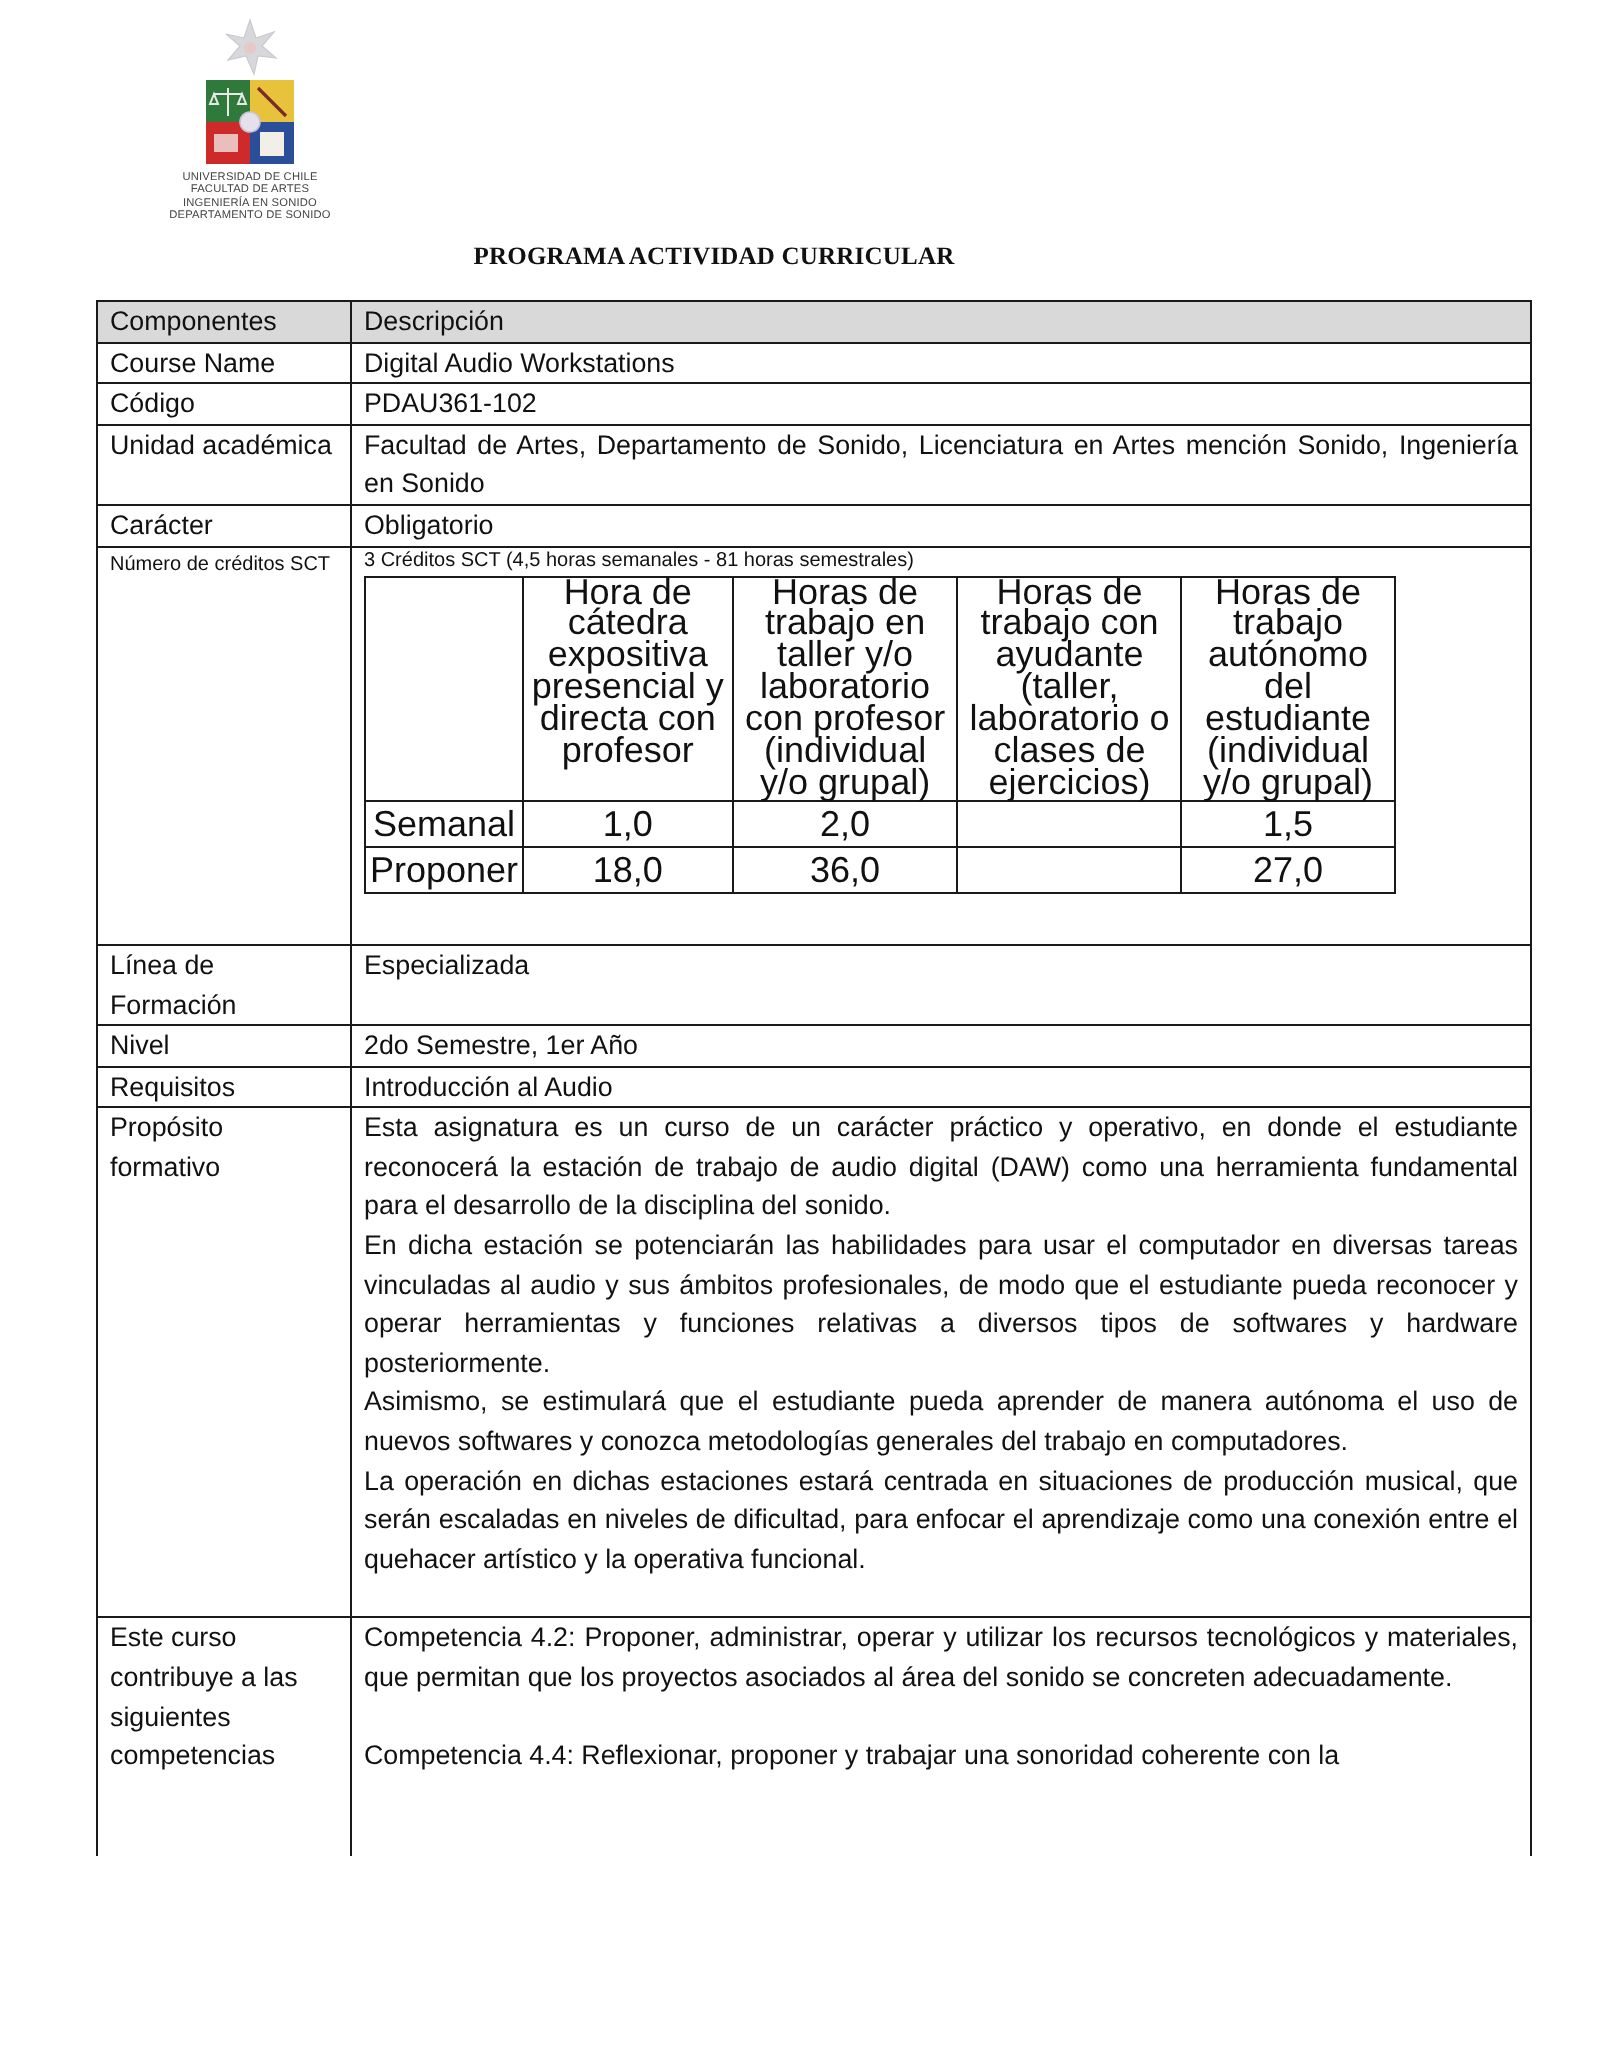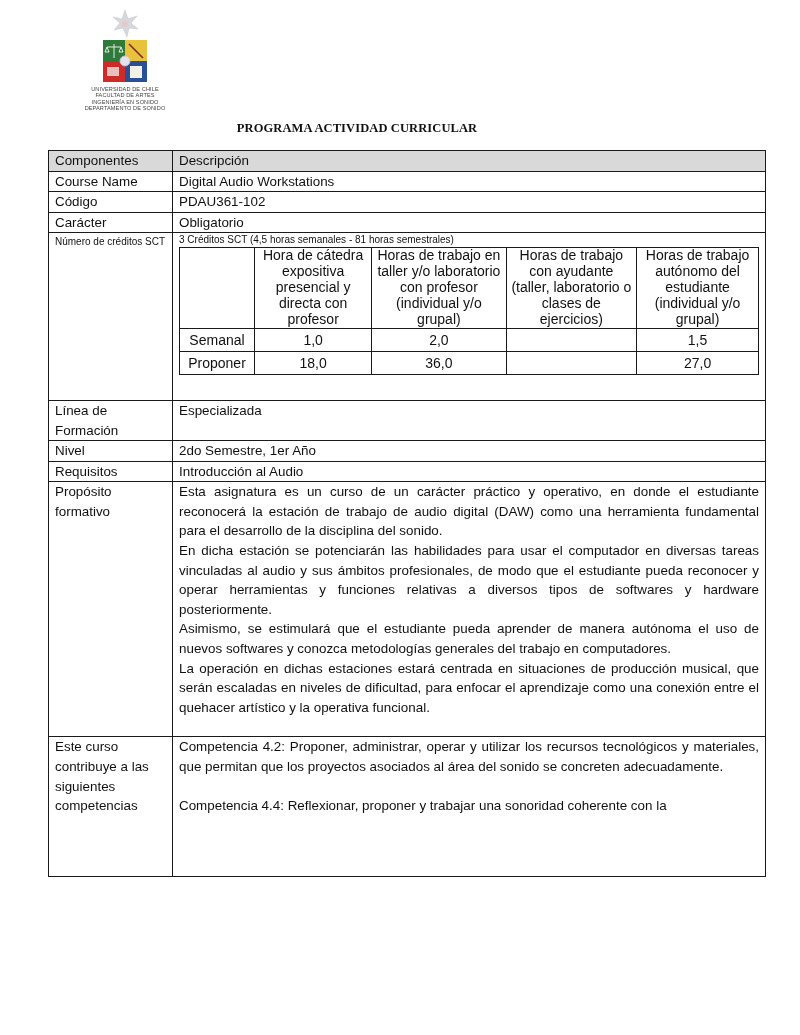--- a/index.html
+++ b/index.html
@@ -17,21 +17,21 @@
 
   table.main { position: absolute; left: 48px; top: 150px; width: 718px;
                border-collapse: collapse; font-size: 13.4px; line-height: 19.6px; padding-left: 12px; }
   table.main td { border: 1.6px solid #1a1a1a; padding: 0 6px; vertical-align: top; }
   table.main td.lbl { width: 114px; }
   table.main tr.head td { background: #d9d9d9; }
   table.main td.just { text-align: justify; }
   table.main td.sct-lbl { font-size: 10px; line-height: 16px; padding-top: 1px; }
 
   .sct-line { font-size: 10px; line-height: 14px; }
-  table.sct { border-collapse: collapse; width: 580px; font-size: 14px; line-height: 15.9px;
+  table.sct { border-collapse: collapse; width: 516px; font-size: 18px; line-height: 15.9px;
               margin: 0 0 25px 0; }
   table.sct td { border: 1.5px solid #1a1a1a; text-align: center; padding: 0 2px; vertical-align: top; }
   table.sct td.rowh { width: 70px; }
   table.sct tr.vals td { line-height: 22px; vertical-align: middle; }
 
   p.para { margin: 0; }
   .comp-gap { height: 19.6px; }
   .cut { position: absolute; left: 40px; top: 928px; width: 740px; height: 110px; background: #fff; }
 </style>
 </head>
@@ -73,20 +73,24 @@
     <td class="lbl">Componentes</td>
     <td>Descripción</td>
   </tr>
   <tr>
     <td class="lbl">Course Name</td>
     <td>Digital Audio Workstations</td>
   </tr>
   <tr>
     <td class="lbl">Código</td>
     <td>PDAU361-102</td>
+  </tr>
+  <tr>
+    <td class="lbl">Unidad académica</td>
+    <td class="just">Facultad de Artes, Departamento de Sonido, Licenciatura en Artes mención Sonido, Ingeniería en Sonido</td>
   </tr>
   <tr>
     <td class="lbl">Carácter</td>
     <td>Obligatorio</td>
   </tr>
   <tr>
     <td class="lbl sct-lbl">Número de créditos SCT</td>
     <td>
       <div class="sct-line">3 Créditos SCT  (4,5 horas semanales - 81 horas semestrales)</div>
       <table class="sct">

